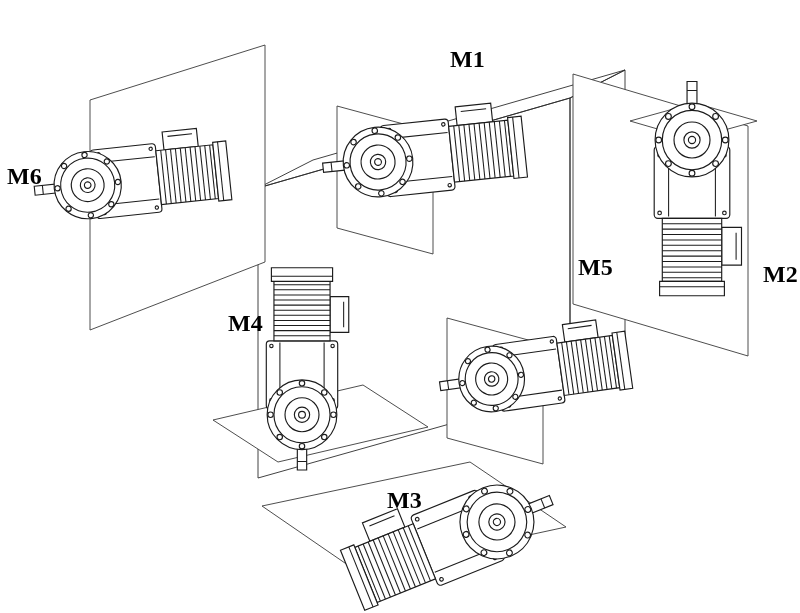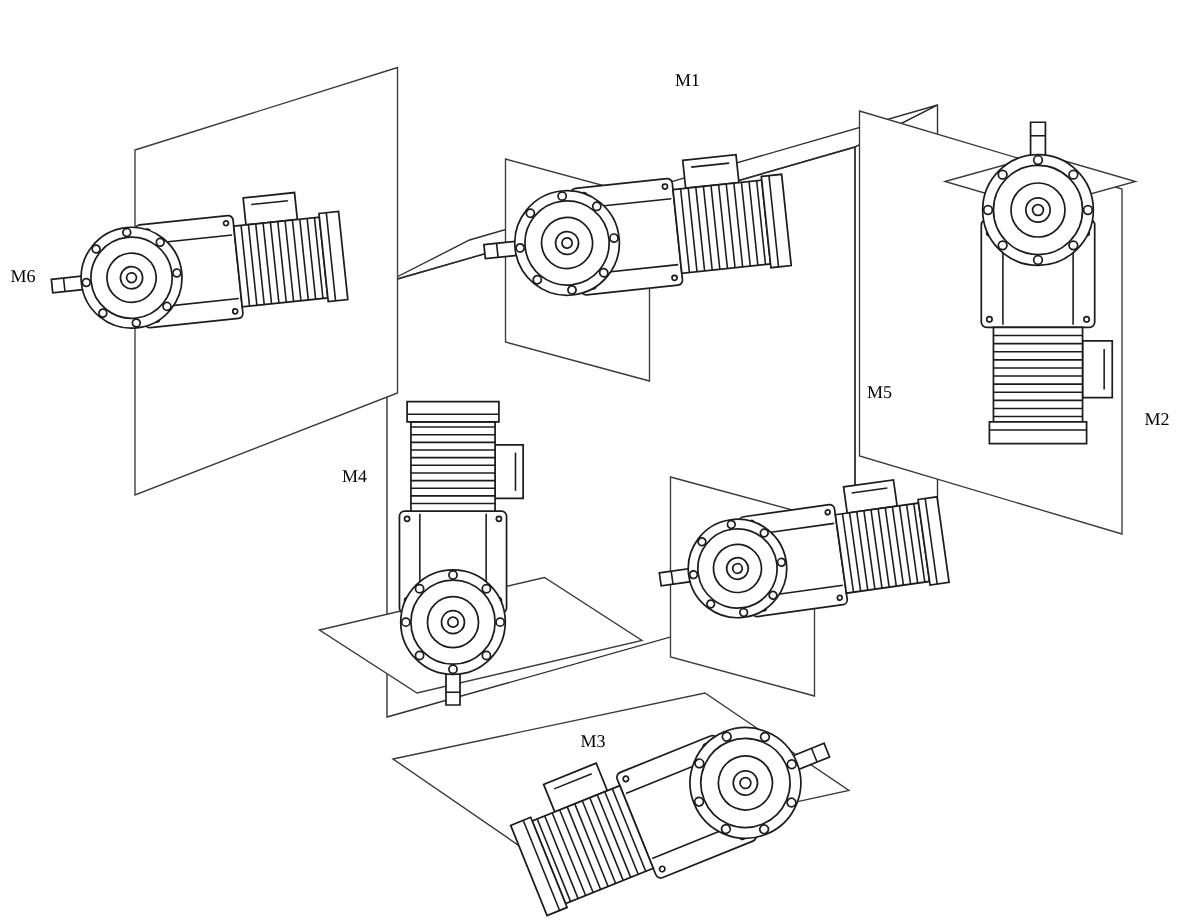--- a/index.html
+++ b/index.html
@@ -1,19 +1,19 @@
 <!DOCTYPE html>
 <html><head>
 <meta charset="utf-8">
 <style>
   html,body{margin:0;padding:0;background:#fff;}
   .stage{position:relative;width:800px;height:613px;background:#fff;overflow:hidden;
          font-family:"Liberation Serif",serif;}
   .stage svg{position:absolute;left:0;top:0;}
-  .label{position:absolute;font-weight:normal;font-size:12px;color:#000;line-height:1;
+  .label{position:absolute;font-weight:bold;font-size:24px;color:#000;line-height:1;
          font-family:"Liberation Serif",serif;}
   
   .cube{fill:none;stroke:#2d2d2d;stroke-width:0.9;}
   .panel{fill:#ffffff;stroke:#3a3a3a;stroke-width:0.9;}
   #gm rect,#gm circle,#gm ellipse{fill:#ffffff;stroke:#1c1c1c;stroke-width:1.15;}
   #gm line{fill:none;stroke:#1c1c1c;stroke-width:1.05;}
   svg *{vector-effect:non-scaling-stroke;}
 </style>
 </head>
 <body>
@@ -92,19 +92,19 @@
       <use href="#gm" transform="translate(51,189) rotate(-6) scale(0.82)"></use>
       <use href="#gm" transform="translate(340,166) rotate(-6) scale(0.85)"></use>
       <use href="#gm" transform="translate(692,99.5) rotate(90) scale(0.9)"></use>
       <use href="#gm" transform="translate(456,384) rotate(-8) scale(0.8)"></use>
       <use href="#gm" transform="translate(302,453) rotate(90) scale(-0.85,0.85)"></use>
       <use href="#gm" transform="translate(534.5,506.8) rotate(-22) scale(-0.9,0.9)"></use>
     </g>
   </svg>
 
   <div class="label" style="left:450px;top:47px">M1</div>
-  <div class="label" style="left:763px;top:273px">M2</div>
+  <div class="label" style="left:763px;top:262px">M2</div>
   <div class="label" style="left:387px;top:488px">M3</div>
   <div class="label" style="left:228px;top:311px">M4</div>
   <div class="label" style="left:578px;top:255px">M5</div>
-  <div class="label" style="left:7px;top:178px">M6</div>
+  <div class="label" style="left:7px;top:164px">M6</div>
 
 </div>
 
 </body></html>

